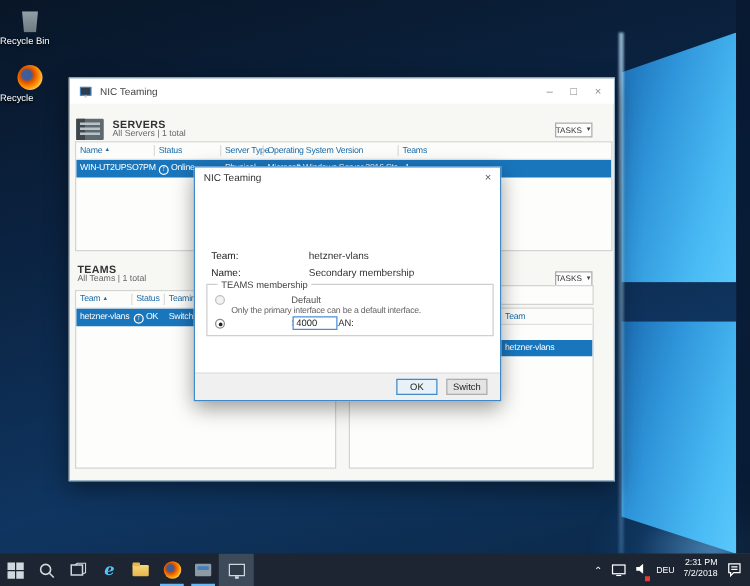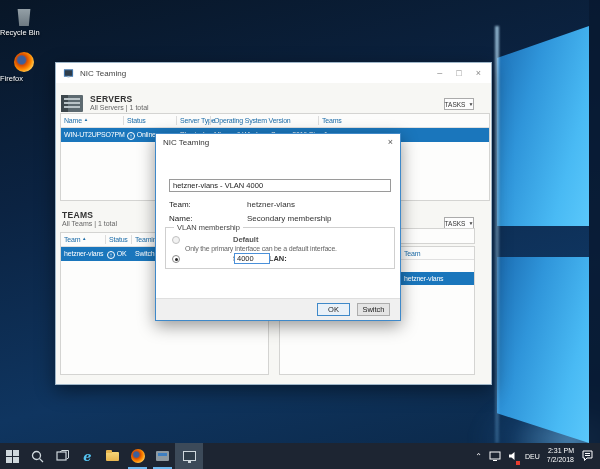--- a/index.html
+++ b/index.html
@@ -62,21 +62,21 @@
   .dlg-head { position:absolute; left:13px; top:20px; font-size:13px; color:#2e7fb8; }
   .dlg-nameinput { position:absolute; left:13px; top:45px; width:222px; height:13px; border:1px solid #9a9a9a;
     font-size:7.5px; padding:0 3px; font-family:"Liberation Sans",sans-serif; color:#222; background:#fff; }
   .dlg-lbl { position:absolute; left:13px; font-size:8px; font-weight:normal; color:#222; }
   .dlg-val { position:absolute; left:91px; font-size:8px; color:#333; }
   .grp { position:absolute; left:9px; top:93px; width:230px; height:42px; border:1px solid #cfcfcf; }
   .grp-legend { position:absolute; left:8px; top:-5px; background:#fff; padding:0 3px; font-size:7.5px; color:#444; }
   .radio { position:absolute; width:8px; height:8px; border-radius:50%; border:1px solid #8a8a8a; background:#fff; }
   .radio.dis { border-color:#c0c0c0; background:#f2f2f2; }
   .radio.checked::after { content:""; position:absolute; left:2px; top:2px; width:3px; height:3px; border-radius:50%; background:#222; }
-  .r-lbl { position:absolute; font-size:7.5px; font-weight:bold; color:#333;padding-left:48px; }
+  .r-lbl { position:absolute; font-size:7.5px; font-weight:normal; color:#333;padding-left:48px; }
   .r-desc { position:absolute; font-size:7px; letter-spacing:-.2px; color:#666; }
   .vlan-input { position:absolute; left:78px; top:119px; width:36px; height:11px; border:1px solid #4a90d9;
     font-size:7.5px; padding:0 2px; font-family:"Liberation Sans",sans-serif; color:#222; }
   .dlg-foot { position:absolute; left:0; right:0; bottom:0; height:22px; background:#f0f0f0; border-top:1px solid #dfdfdf; }
   .btn { position:absolute; top:4px; width:33px; height:13px; font-size:7.5px; color:#222; background:#e4e4e4;
     border:1px solid #adadad; display:flex; align-items:center; justify-content:center; }
   .btn.default { border-color:#3f89c9; background:#e9f1f8; }
 
   
   .taskbar { position:absolute; left:0; top:443px; width:600px; height:26px; background:#1d2532;
@@ -112,21 +112,21 @@
   <div class="pane-edge"></div>
   <div class="dark-band"></div>
 </div>
 
 <div class="dicon" style="left:0; top:6px;">
   <div class="glyph trash"></div>
   <div>Recycle Bin</div>
 </div>
 <div class="dicon" style="left:0; top:52px;">
   <div class="glyph ffox" style="width:20px;height:20px;"></div>
-  <div>Firefox</div>
+  <div>Recycle</div>
 </div>
 
 <div class="win" style="left:55px; top:62px; width:437px; height:323px;">
   <div class="titlebar">
     <div class="monitor" style="transform:scale(.7); border-color:#4a90d9;"></div>
     <div class="ttl">NIC Teaming</div>
     <div class="winbtns">
       <span>–</span>
       <span>□</span>
       <span>×</span>
@@ -200,29 +200,28 @@
     </div>
   </div>
 </div>
 
 <div class="dialog">
   <div class="dlg-title">
     <span class="t">NIC Teaming</span>
     <span class="x">×</span>
   </div>
 
-  <input class="dlg-nameinput" value="hetzner-vlans - VLAN 4000" style="">
 
   <span class="dlg-lbl" style="top:66px;">Team:</span>
   <span class="dlg-val" style="top:66px;">hetzner-vlans</span>
   <span class="dlg-lbl" style="top:80px;">Name:</span>
   <span class="dlg-val" style="top:80px;">Secondary membership</span>
 
   <div class="grp">
-    <span class="grp-legend">VLAN membership</span>
+    <span class="grp-legend">TEAMS membership</span>
   </div>
   <span class="radio dis" style="left:16px; top:102px;"></span>
   <span class="r-lbl" style="left:29px; top:101px; color:#555;">Default</span>
   <span class="r-desc" style="left:29px; top:111px;">Only the primary interface can be a default interface.</span>
   <span class="radio checked" style="left:16px; top:121px;"></span>
   <span class="r-lbl" style="left:29px; top:120px;">Specific VLAN:</span>
   <input class="vlan-input" value="4000" style="">
 
   <div class="dlg-foot">
     <button class="btn default" style="left:161px;">OK</button>

